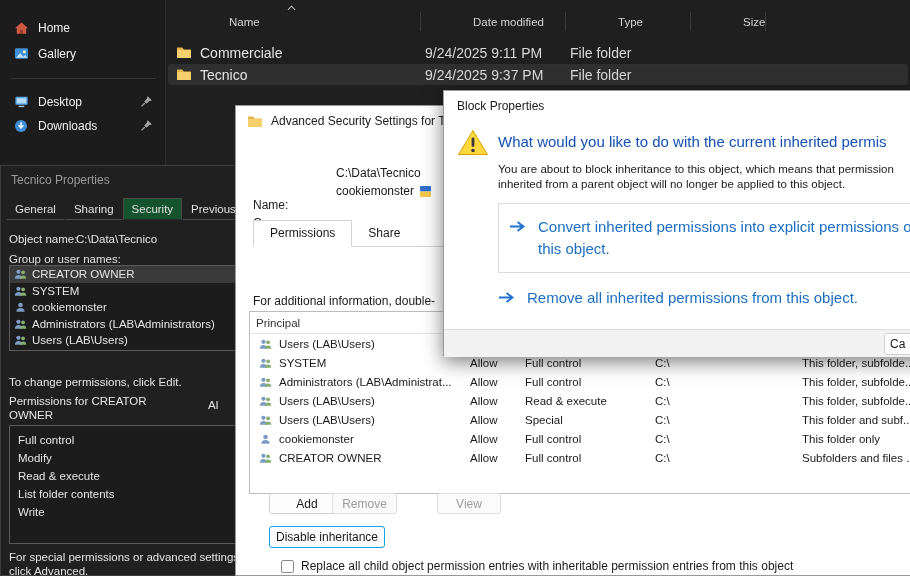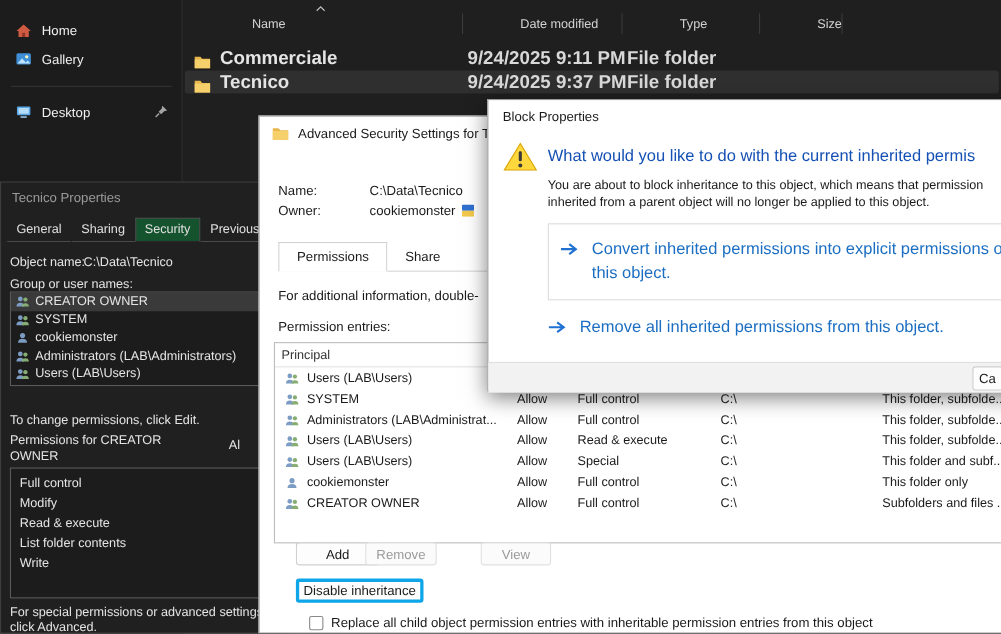--- a/index.html
+++ b/index.html
@@ -13,21 +13,21 @@
   #sidebar { position:absolute; left:0; top:0; width:166px; height:576px; background:#1c1c1c; border-right:1px solid #2d2d2d; }
   .side-item { position:absolute; left:6px; width:154px; height:24px; border-radius:4px; display:flex; align-items:center; gap:9px; padding:0 8px; font-size:12px; color:#f0f0f0; }
   .side-item .sicon { width:15px; height:15px; flex:0 0 15px; }
   .side-item .pin { position:absolute; right:7px; top:5px; width:13px; height:13px; }
   .side-sep { position:absolute; left:10px; width:146px; height:1px; background:#343434; }
 
   #filelist { position:absolute; left:167px; top:0; right:0; height:165px; }
   .col-header { position:absolute; top:16px; font-size:11.5px; color:#d2d2d2;margin-left:48px; }
   .col-div { position:absolute; top:12px; width:1px; height:19px; background:#3a3a3a; }
   #sort-asc { position:absolute; top:5px; left:120px; width:9px; height:6px; }
-  .file-row { position:absolute; left:1px; right:2px; height:21px; border-radius:3px; display:flex; align-items:flex-end; font-size:17px; color:#e4e4e4;font-weight:bold; }
+  .file-row { position:absolute; left:1px; right:2px; height:21px; border-radius:3px; display:flex; align-items:center; font-size:14px; color:#e4e4e4; }
   .file-row.sel { background:#2f2f2f; }
   .file-row .ficon { margin-left:8px; width:16px; height:13px; }
   .file-row .fname { margin-left:8px; width:225px; }
   .file-row .fdate { width:145px; color:#d8d8d8; }
   .file-row .ftype { width:125px; color:#d8d8d8; }
 
   
   #props { position:absolute; left:0; top:165px; width:263px; height:411px; background:#202020; border:1px solid #3d3d3d; color:#e4e4e4; z-index:10; font-size:11.5px; }
   #props .ptitle { padding:7px 10px 5px 10px; color:#9a9a9a; font-size:12px; }
   #props .ptabs { display:flex; margin:6px 0 0 5px; }
@@ -40,33 +40,33 @@
   .plist .entry.sel { background:#3a3a3a; }
   .plist .gicon { width:13px; height:12px; flex:0 0 13px; }
   .permbox { position:absolute; left:8px; top:259px; width:250px; height:119px; background:#1c1c1c; border:1px solid #5a5a5a; padding:5px 0 0 8px; }
   .permbox .pitem { height:18px; line-height:18px; white-space:nowrap; }
 
   
   #adv { position:absolute; left:235px; top:105px; width:676px; height:471px; background:#ffffff; border:1px solid #999; border-right:none; z-index:20; color:#1a1a1a; font-size:12px; }
   #adv .titlebar { height:30px; display:flex; align-items:center; gap:8px; padding:0 11px; }
   #adv .titlebar .wicon { width:16px; height:13px; }
   #adv .wtitle { font-size:12px; color:#1a1a1a; white-space:nowrap; }
-  .adv-label { position:absolute; left:17px; color:#1a1a1a; }
+  .adv-label { position:absolute; left:17px; color:#1a1a1a;margin-top:32px; }
   .adv-value { position:absolute; left:100px; color:#1a1a1a; display:flex; align-items:center; gap:6px; }
   #adv .atabs { position:absolute; left:17px; right:8px; top:112px; height:29px; display:flex; align-items:flex-end; border-bottom:1px solid #d4d4d4; }
   #adv .atab { padding:5px 16px 6px 16px; font-size:12px; white-space:nowrap; }
   #adv .atab.active { background:#fff; border:1px solid #d4d4d4; border-bottom:1px solid #fff; margin-bottom:-1px; }
   #adv-table { position:absolute; left:13px; top:205px; right:-2px; height:183px; border:1px solid #bdbdbd; background:#fff; overflow:hidden; }
   #adv-table .thead { height:22px; line-height:22px; padding-left:6px; font-size:11.5px; color:#333; border-bottom:1px solid #e3e3e3; }
   .adv-row { display:grid; grid-template-columns:220px 55px 130px 147px 1fr; height:19px; align-items:center; font-size:11.5px; white-space:nowrap; }
   .adv-row .pcell { display:flex; align-items:center; gap:7px; padding-left:9px; overflow:hidden; }
   .adv-row .gicon { width:13px; height:12px; flex:0 0 13px; }
   .btn { position:absolute; background:#fdfdfd; border:1px solid #d0d0d0; border-radius:3px; font-size:12px; font-family:"Liberation Sans",sans-serif; color:#1a1a1a; text-align:center; }
   .btn.disabled { color:#9b9b9b; background:#fbfbfb; border-color:#e0e0e0; }
-  .btn.focus { border:3px solid #0ea5e9; }
+  .btn.focus { border:1px solid #0ea5e9; }
   #adv .chk-row { position:absolute; left:17px; top:453px; display:flex; align-items:flex-start; gap:7px; font-size:12px;padding-left:28px; }
   .chk { width:13px; height:13px; border:1px solid #8a8a8a; border-radius:2px; background:#fff; margin-top:1px; flex:0 0 13px; }
 
   
   #block { position:absolute; left:443px; top:90px; width:562px; height:266px; background:#fff; border:1px solid #9a9a9a; box-shadow:0 6px 18px rgba(0,0,0,.5); z-index:30; color:#1a1a1a; }
   #block .btitlebar { height:30px; display:flex; align-items:center; padding:0 13px; font-size:12px; }
   #block .warn { position:absolute; left:13px; top:37px; width:32px; height:29px; }
   #block .heading { position:absolute; left:54px; top:42px; font-size:15px; color:#1550b4; white-space:nowrap; }
   #block .bodytext { position:absolute; left:54px; top:71px; font-size:11.5px; line-height:15px; color:#1a1a1a; white-space:nowrap; }
   .cmdlink { position:absolute; left:54px; display:flex; gap:12px; align-items:flex-start; color:#1b6ec2; font-size:15px; }
@@ -119,20 +119,35 @@
         </span>
         <span>Desktop</span>
         <span class="pin">
           <svg viewBox="0 0 12 12" width="13" height="13">
               <path d="M7 1 L11 5 L8.5 5.6 L6 8.1 L3.9 6 L6.4 3.5z" fill="#a6a6a6"></path>
               <path d="M4.3 7.6 L1.4 10.5" stroke="#a6a6a6" stroke-width="1.2"></path>
             </svg>
         </span>
       </div>
 
+      <div class="side-item" style="top:114px">
+        <span class="sicon">
+          <svg viewBox="0 0 14 14" width="14" height="14">
+              <circle cx="7" cy="7" r="6" fill="#3f8fd6"></circle>
+              <path d="M7 3.2 v5 M4.6 6.2 L7 8.8 L9.4 6.2" stroke="#eaf5ff" stroke-width="1.6" fill="none"></path>
+            </svg>
+        </span>
+        <span>Downloads</span>
+        <span class="pin">
+          <svg viewBox="0 0 12 12" width="13" height="13">
+              <path d="M7 1 L11 5 L8.5 5.6 L6 8.1 L3.9 6 L6.4 3.5z" fill="#a6a6a6"></path>
+              <path d="M4.3 7.6 L1.4 10.5" stroke="#a6a6a6" stroke-width="1.2"></path>
+            </svg>
+        </span>
+      </div>
 
     </div>
 
     <div id="filelist">
       <span id="sort-asc">
         <svg viewBox="0 0 10 6" width="9" height="6">
             <path d="M1 5 L5 1 L9 5" stroke="#bdbdbd" stroke-width="1.2" fill="none"></path>
           </svg>
       </span>
       <span class="col-header" style="left:14px">Name</span>

